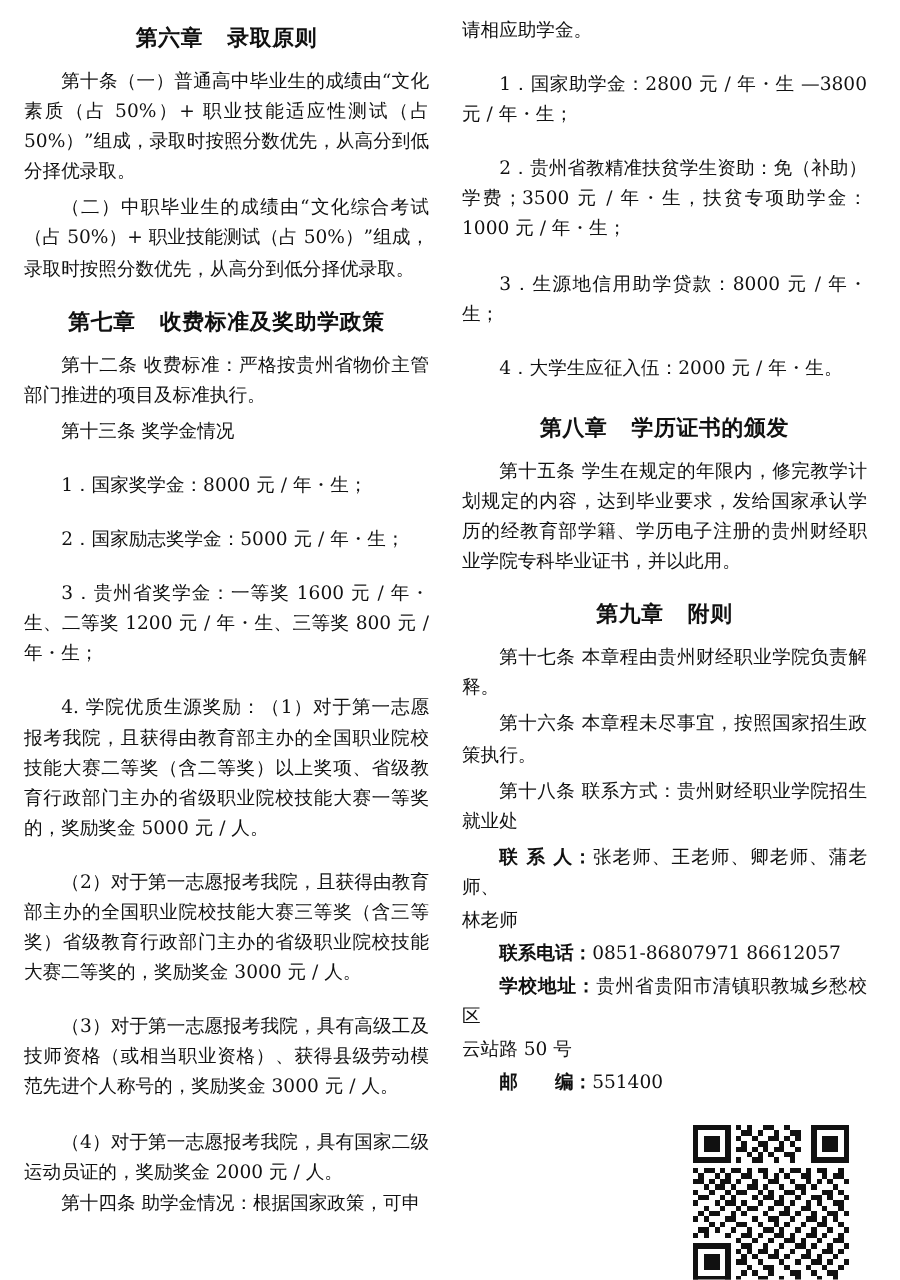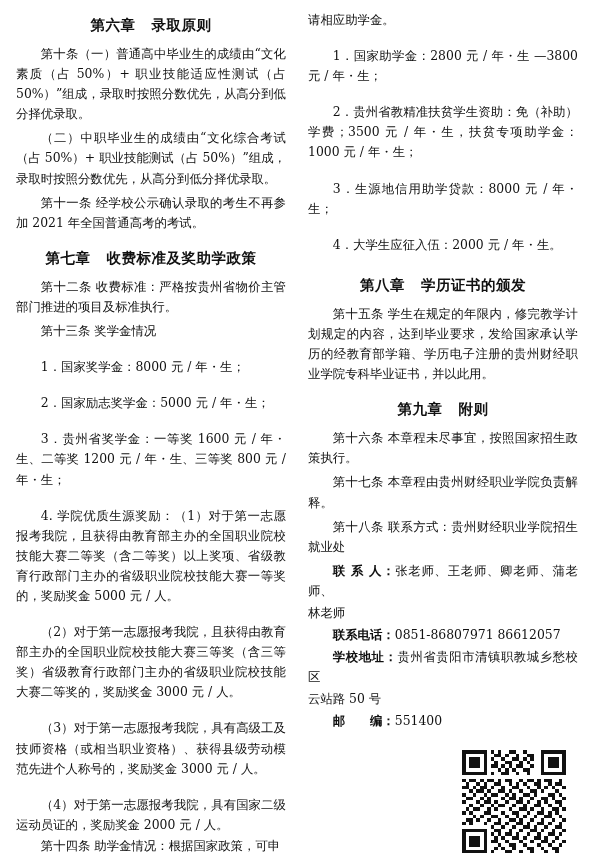--- a/index.html
+++ b/index.html
@@ -111,21 +111,20 @@
   <div class="cols">
 
     <div class="col">
 
       <h2 class="chapter">
         <span>第六章</span><span class="gap"></span><span>录取原则</span>
       </h2>
 
       <p class="para">第十条（一）普通高中毕业生的成绩由“文化素质（占 50%）+ 职业技能适应性测试（占 50%）”组成，录取时按照分数优先，从高分到低分择优录取。</p>
       <p class="para">（二）中职毕业生的成绩由“文化综合考试（占 50%）+ 职业技能测试（占 50%）”组成，录取时按照分数优先，从高分到低分择优录取。</p>
-      <p class="para">第十一条 经学校公示确认录取的考生不再参加 2021 年全国普通高考的考试。</p>
 
       <div class="spacer-sm"></div>
 
       <h2 class="chapter">
         <span>第七章</span><span class="gap"></span><span>收费标准及奖助学政策</span>
       </h2>
 
       <p class="para">第十二条 收费标准：严格按贵州省物价主管部门推进的项目及标准执行。</p>
       <p class="para">第十三条 奖学金情况</p>
 
@@ -156,22 +155,22 @@
       </h2>
 
       <p class="para">第十五条 学生在规定的年限内，修完教学计划规定的内容，达到毕业要求，发给国家承认学历的经教育部学籍、学历电子注册的贵州财经职业学院专科毕业证书，并以此用。</p>
 
       <div class="spacer-sm"></div>
 
       <h2 class="chapter">
         <span>第九章</span><span class="gap"></span><span>附则</span>
       </h2>
 
+      <p class="para">第十七条 本章程由贵州财经职业学院负责解释。</p>
       <p class="para">第十六条 本章程未尽事宜，按照国家招生政策执行。</p>
-      <p class="para">第十七条 本章程由贵州财经职业学院负责解释。</p>
       <p class="para">第十八条 联系方式：贵州财经职业学院招生就业处</p>
 
       <p class="contact-line"><span class="arttitle">联 系 人：</span><span>张老师、王老师、卿老师、蒲老师、</span></p>
       <p class="contact-line cont">林老师</p>
 
       <p class="contact-line"><span class="arttitle">联系电话：</span><span>0851-86807971   86612057</span></p>
 
       <p class="contact-line"><span class="arttitle">学校地址：</span><span>贵州省贵阳市清镇职教城乡愁校区</span></p>
       <p class="contact-line cont">云站路 50 号</p>
 

